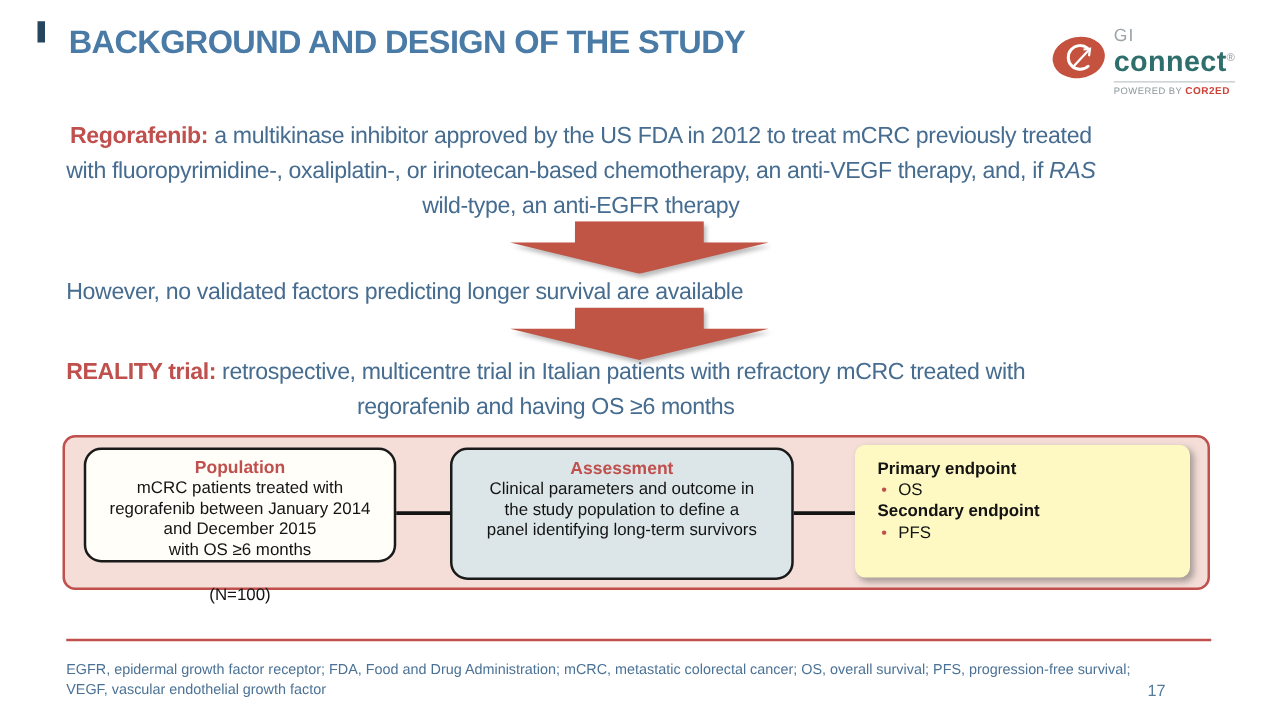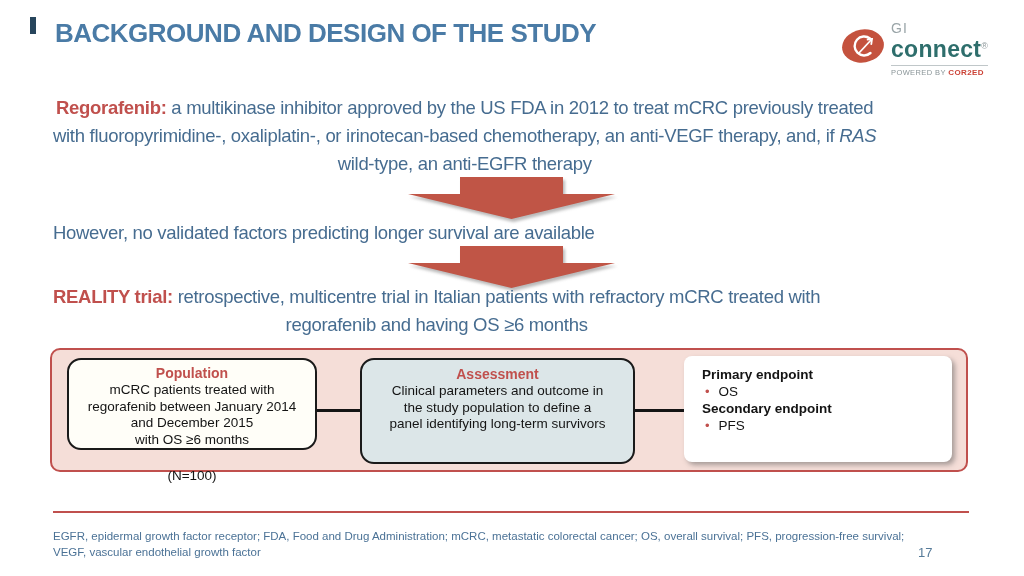--- a/index.html
+++ b/index.html
@@ -47,21 +47,21 @@
   .box-population {
     left:15px; top:8px; width:250px; height:92px; background:#fffef8;
     border:2px solid #1a1a1a; border-radius:14px; text-align:center; padding-top:5px;
   }
   .pop-n { margin-top:20px; }
   .box-assessment {
     left:308px; top:8px; width:275px; height:106px; background:#dce6e8;
     border:2px solid #1a1a1a; border-radius:14px; text-align:center; padding-top:6px;
   }
   .box-endpoints {
-    left:632px; top:6px; width:268px; height:106px; background:#ffffff;
+    left:632px; top:6px; width:268px; height:106px; background:#fef9c3;
     border-radius:8px; box-shadow:3px 3px 5px rgba(90,90,90,0.5);
     padding:10px 0 0 18px; text-align:left;
   }
   .ep-label { font-weight:bold; line-height:17px; }
   .ep-item { display:flex; align-items:baseline; line-height:17px; }
   .ep-bullet { color:#c0504d; margin:0 9px 0 3px; font-size:13px; }
   .connector { position:absolute; height:3px; background:#141414; top:59px; }
   #connector-1 { left:265px; width:43px; }
   #connector-2 { left:583px; width:49px; }
   

